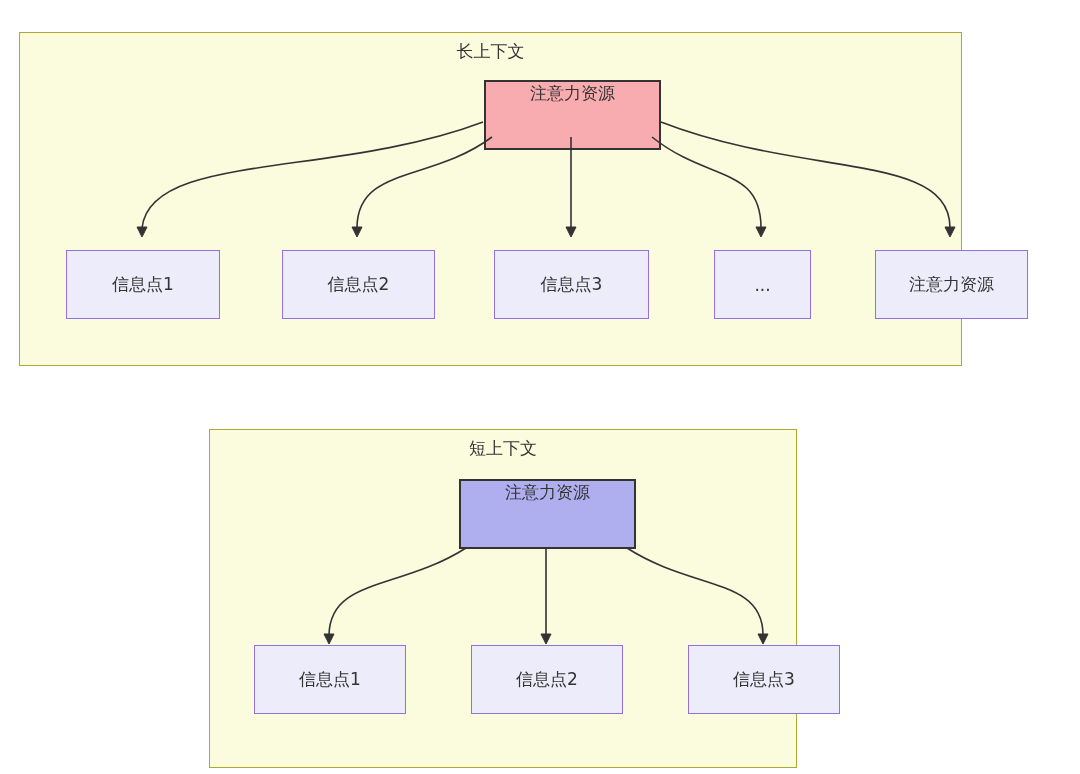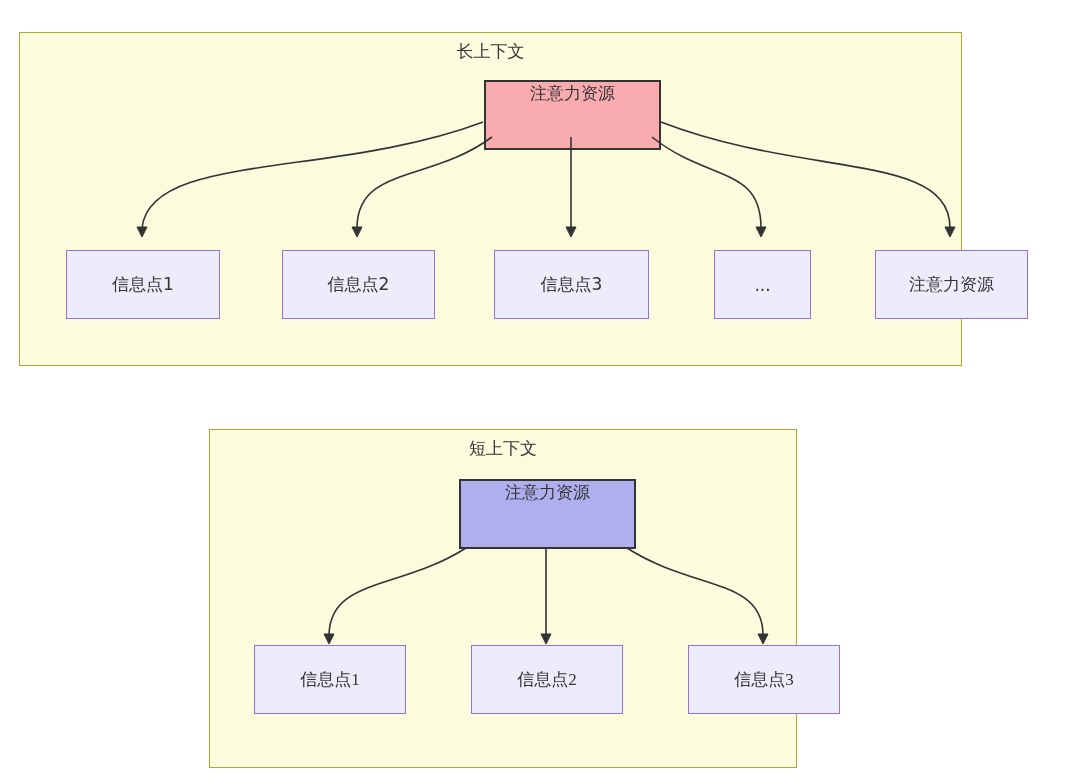--- a/index.html
+++ b/index.html
@@ -84,21 +84,21 @@
       <span>信息点3</span>
     </div>
     <div class="node" style="left:694px;top:217px;width:97px;height:69px;">
       <span>...</span>
     </div>
     <div class="node" style="left:855px;top:217px;width:153px;height:69px;">
       <span>注意力资源</span>
     </div>
   </div>
 
-  <div class="panel" style="left:209px;top:429px;width:588px;height:339px;font-family:Liberation Serif, serif;">
+  <div class="panel" style="left:209px;top:429px;width:588px;height:339px;">
     <div class="panel-title">短上下文</div>
 
     <div class="attention short" style="left:249px;top:49px;width:177px;height:70px;">
       <span>注意力资源</span>
     </div>
 
     <div class="node" style="left:44px;top:215px;width:152px;height:69px;">
       <span>信息点1</span>
     </div>
     <div class="node" style="left:261px;top:215px;width:152px;height:69px;">

